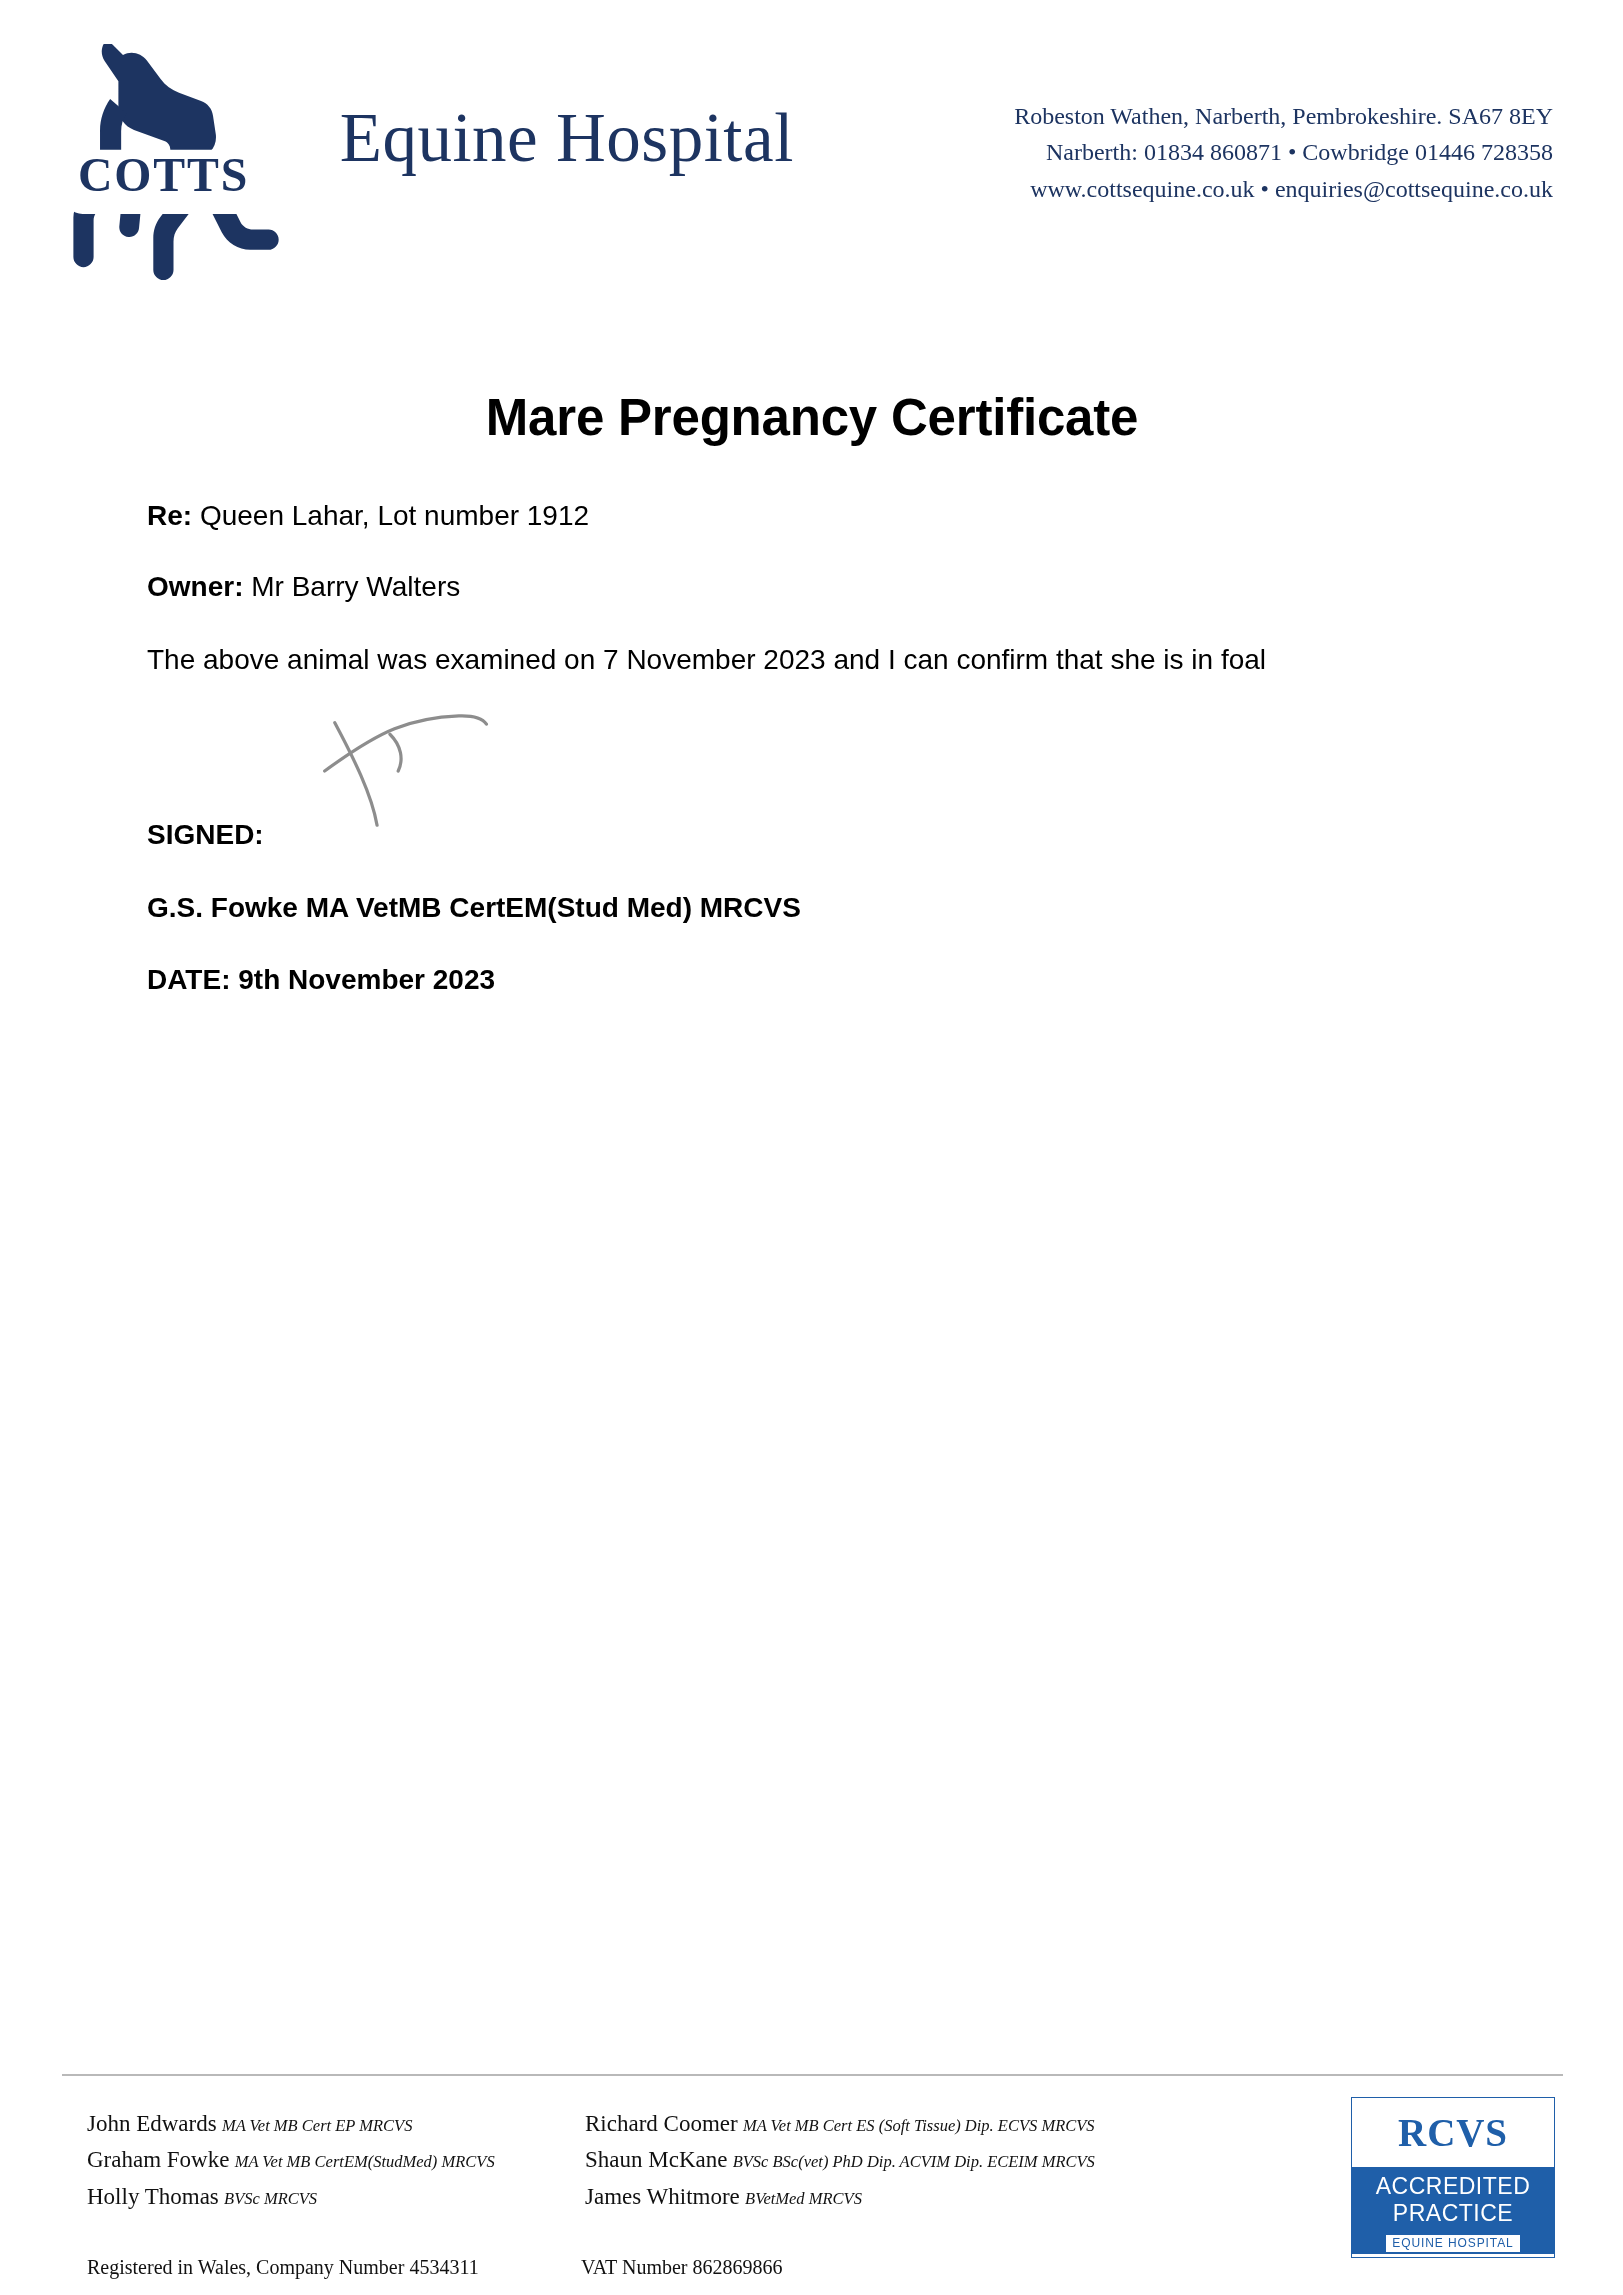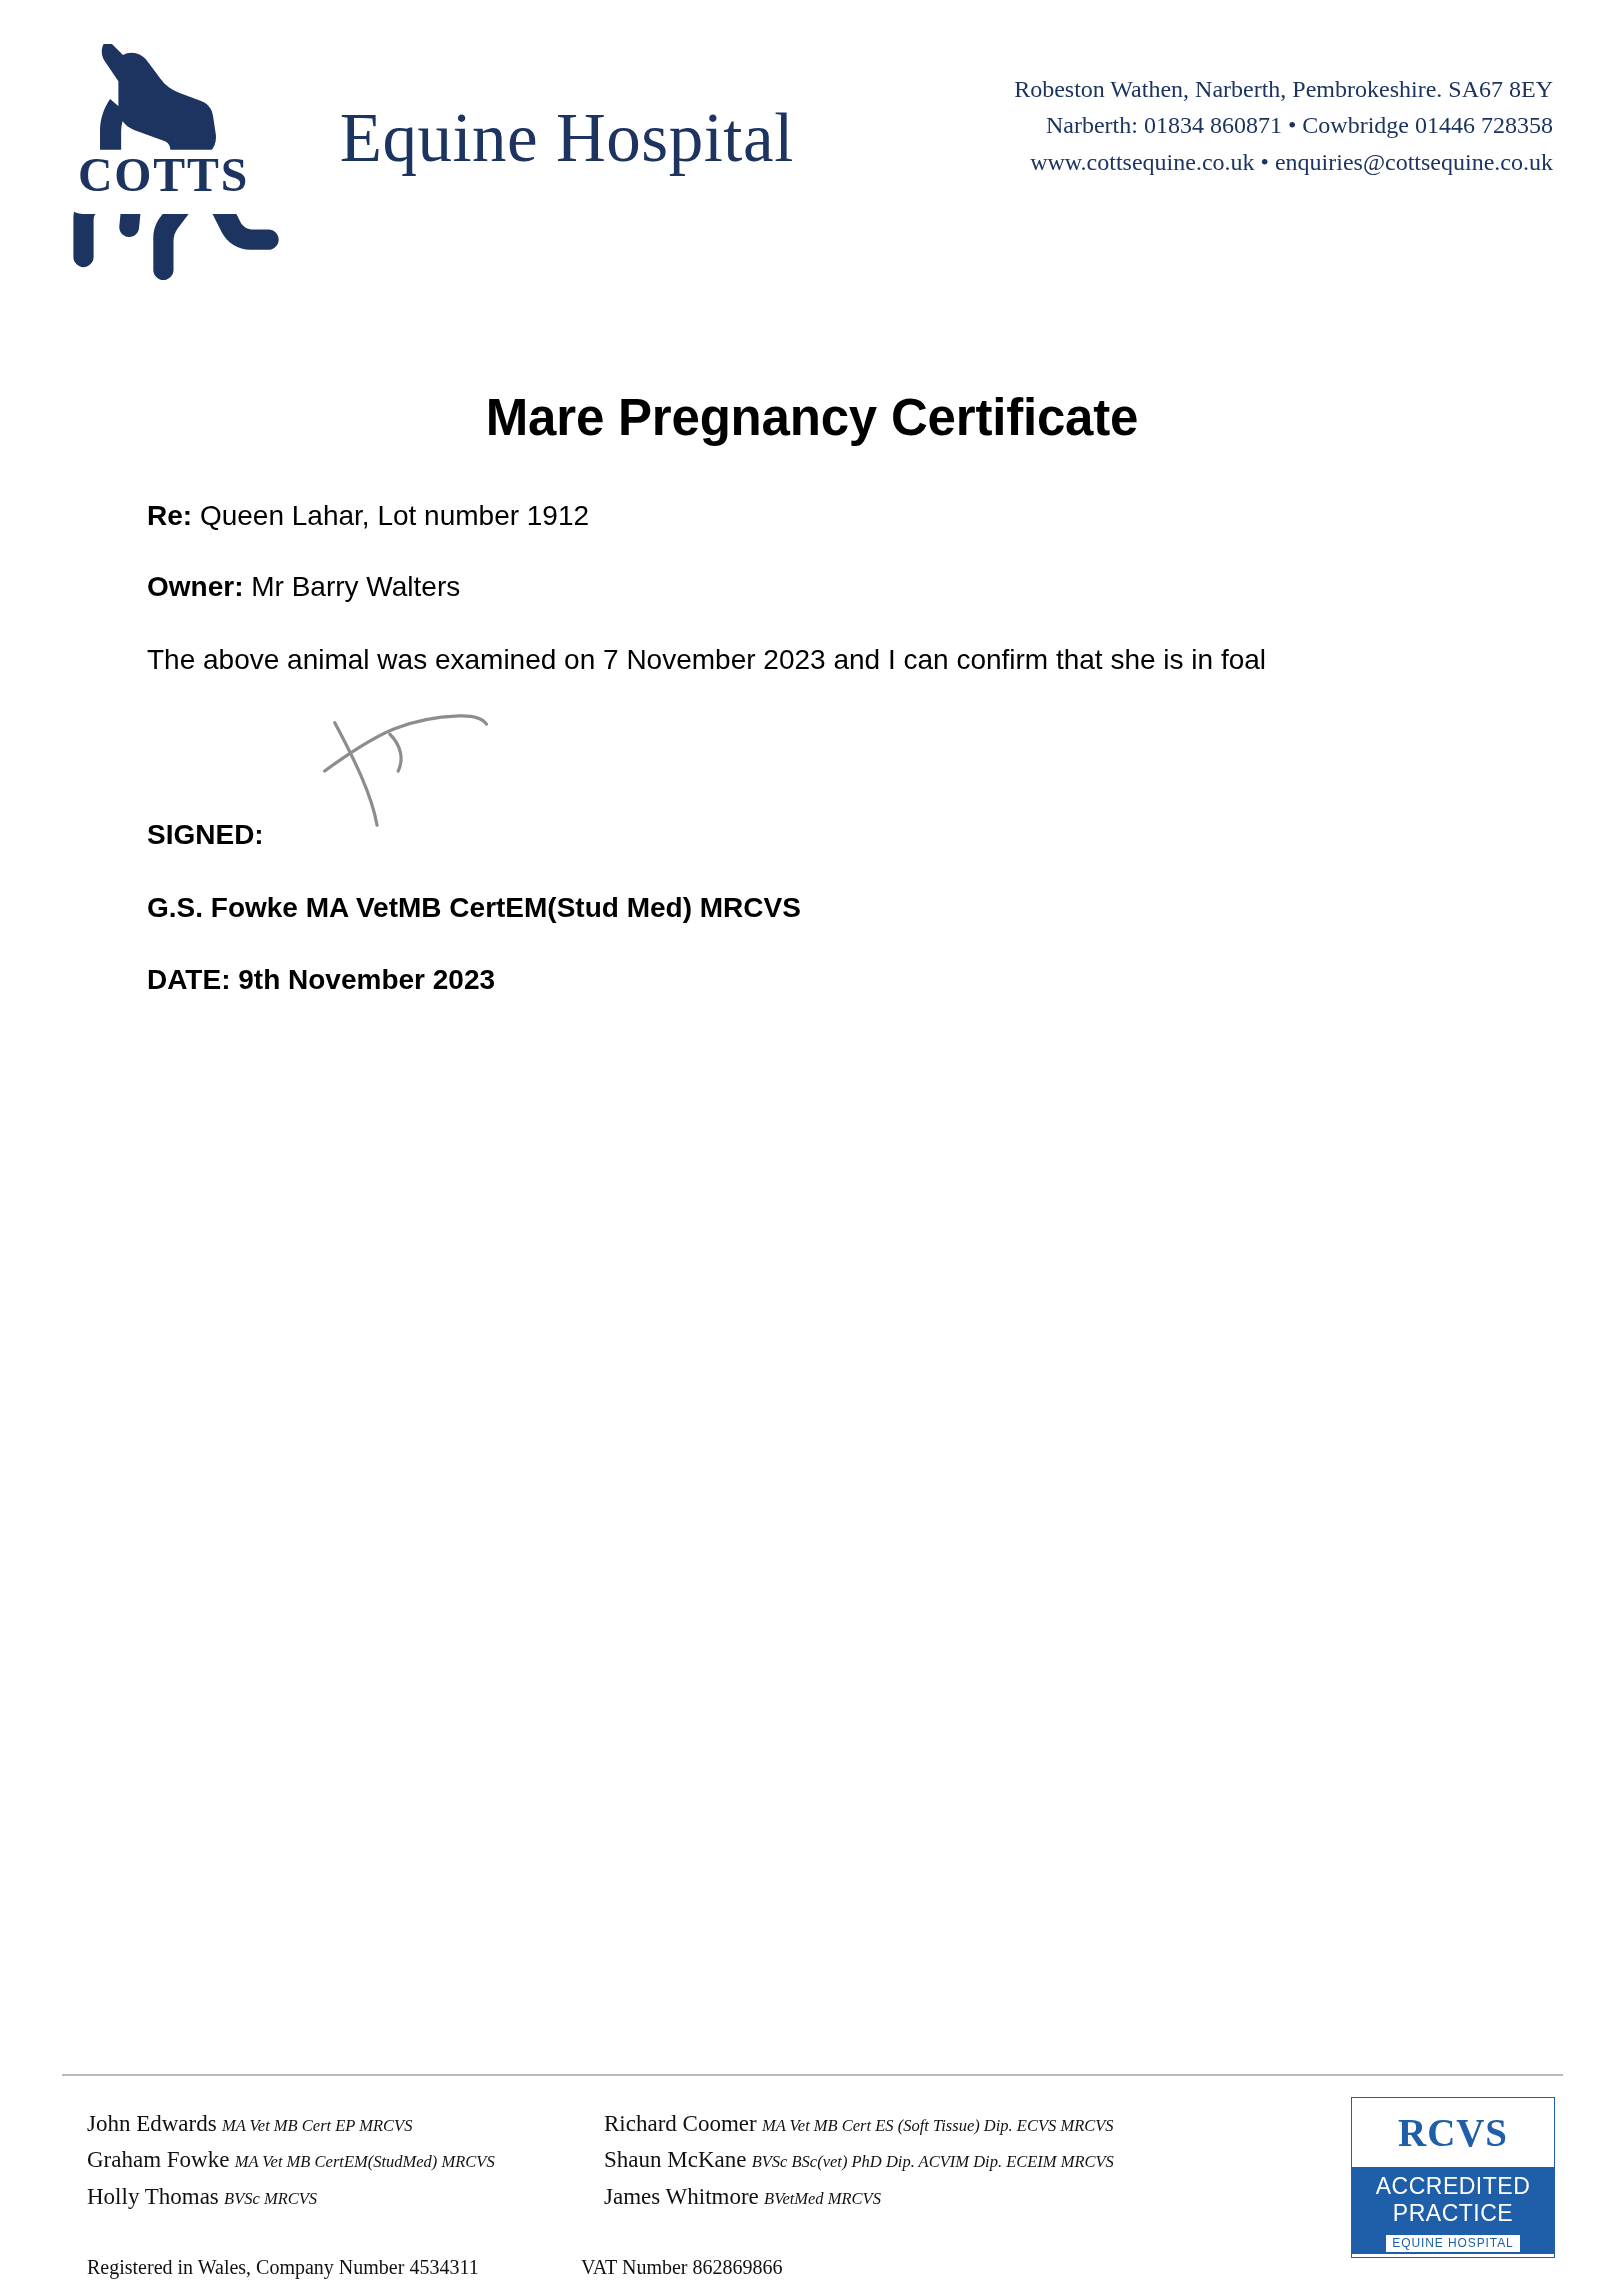--- a/index.html
+++ b/index.html
@@ -41,21 +41,21 @@
     font-size: 69px;
     color: #1d3461;
     letter-spacing: 0.5px;
     margin-left: 13.8px;
     margin-bottom: 60px;
     white-space: nowrap;
   }
   .contact-block {
     position: absolute;
     right: 71px;
-    top: 71px;
+    top: 98px;
     text-align: right;
     font-family: "Liberation Serif", serif;
     font-size: 24px;
     line-height: 1.52;
     color: #1d3461;
     white-space: nowrap;
   }
 
   
   .doc-title {
@@ -108,21 +108,21 @@
     height: 1.4px;
     background: #b9b9b9;
   }
   .footer-col {
     position: absolute;
     font-family: "Liberation Serif", serif;
     color: #111111;
     white-space: nowrap;
   }
   .footer-col-1 { left: 87px; top: 41px; }
-  .footer-col-2 { left: 604px; top: 41px; }
+  .footer-col-2 { left: 585px; top: 41px; }
   .footer-line {
     font-size: 21px;
     line-height: 1.58;
   }
   .footer-line .nm { font-size: 23px; }
   .footer-line .qual {
     font-size: 16.5px;
     font-style: italic;
   }
   .footer-reg {

